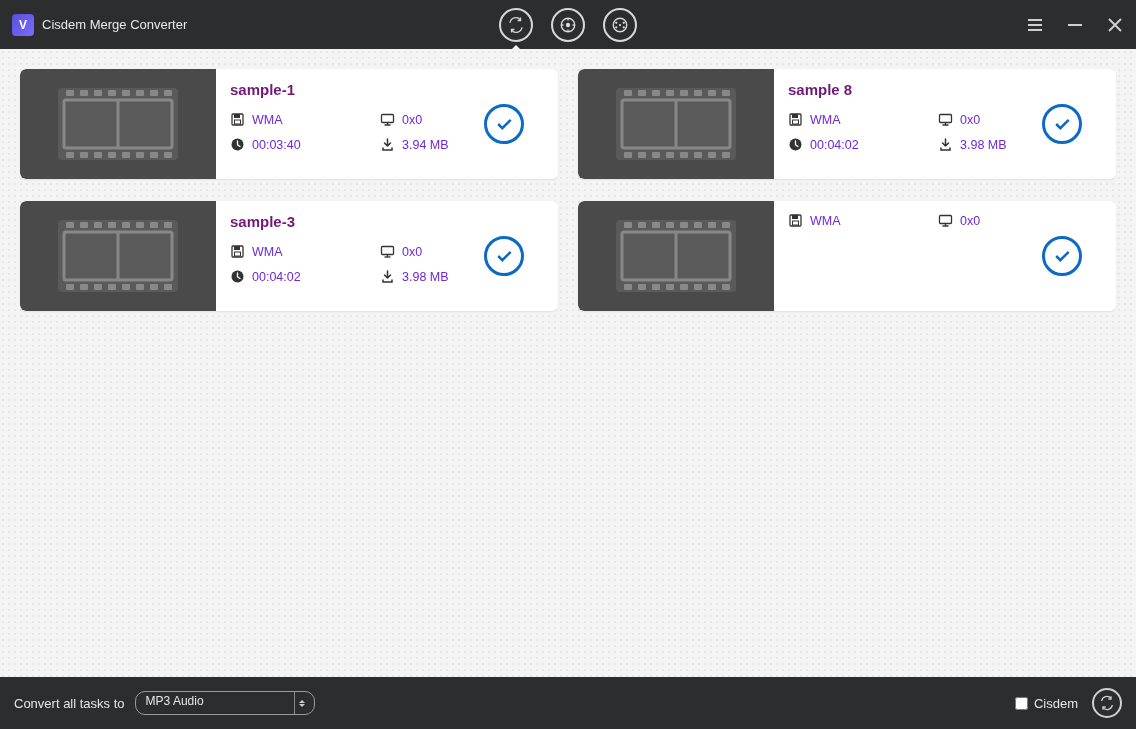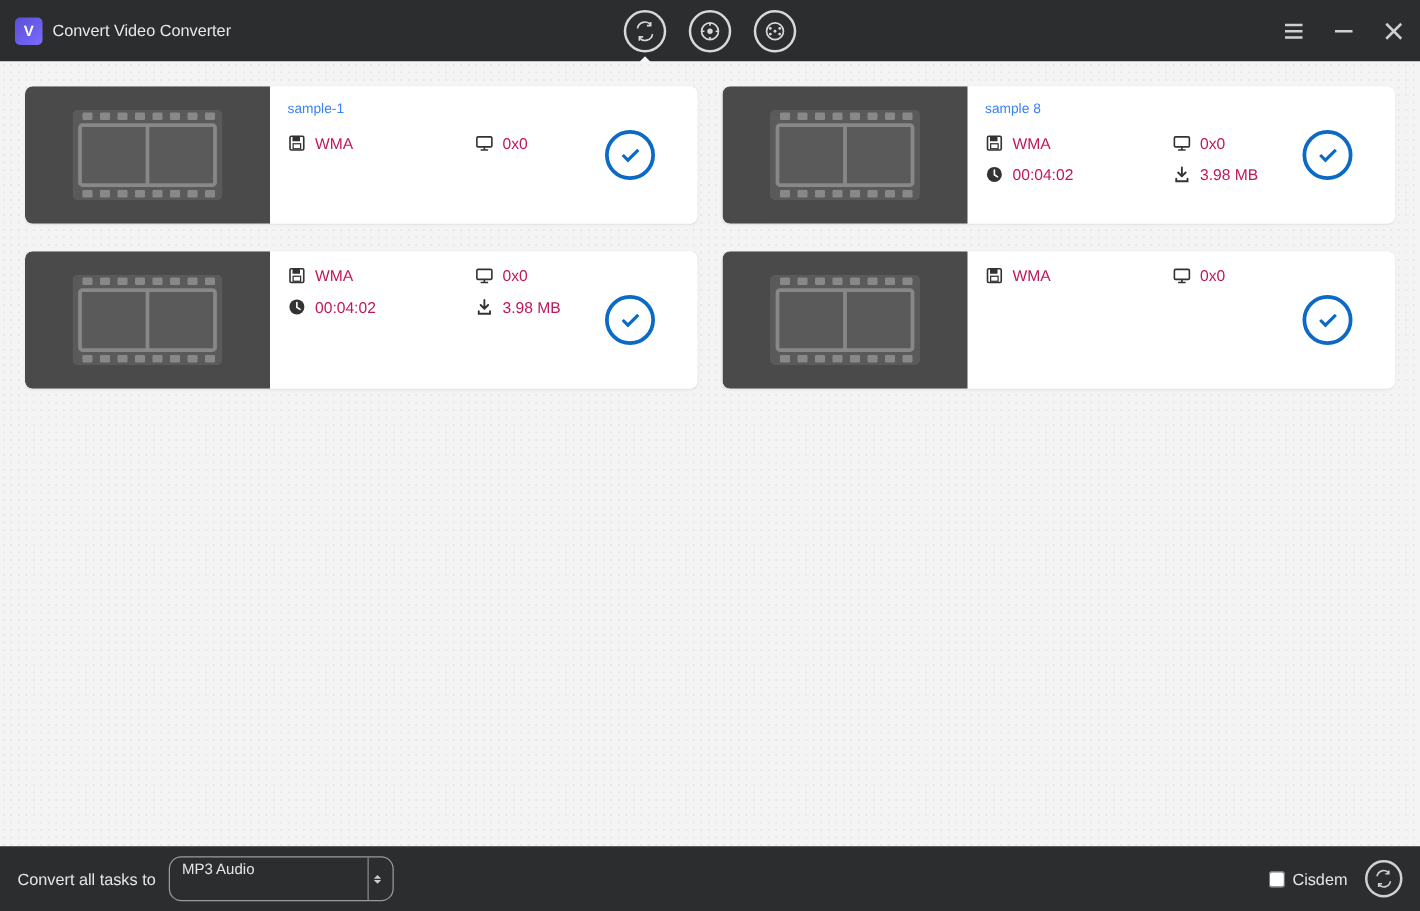--- a/index.html
+++ b/index.html
@@ -65,22 +65,22 @@
     width: 196px;
     background:#4a4a4a;
     display:flex;align-items:center;justify-content:center;
     border-top-left-radius:6px;border-bottom-left-radius:6px;
   }
   .thumb svg { width:120px; height:72px; }
   .meta {
     flex:1; padding:12px 16px 10px 14px; position:relative;
     display:flex; flex-direction:column;
   }
-  .fname { font-size:11px; color:#3b82f6; margin-bottom:14px; }
-  .rows { display:flex; flex-direction:column; gap:10px; font-size:12.5px; color:#be185d; }
+  .fname { font-size:15px; color:#701a75; margin-bottom:14px;font-weight:bold; }
+  .rows { display:flex; flex-direction:column; gap:10px; font-size:12.5px; color:#6d28d9; }
   .row  { display:flex; gap:60px; }
   .cell { display:flex; align-items:center; gap:7px; min-width:90px; }
   .cell .mi { width:15px;height:15px; flex:0 0 15px; }
   .checkbtn {
     position:absolute; right:34px; top:50%; transform:translateY(-50%);
     width:40px;height:40px;border-radius:50%;
     border:3px solid #0b6ac6;
     display:flex;align-items:center;justify-content:center;
     cursor:pointer;
   }
@@ -93,21 +93,21 @@
     display:flex; align-items:center;
     padding:2px 14px;
     color:#e6e6e6;
     font-size:13px;
   }
   .footer .lbl { margin-right:10px; }
   .formatdd {
     position:relative;
     border:1px solid #9a9a9a;
     border-radius:10px;
-    height:36px;
+    height:24px;
     min-width:180px;
     padding:0 26px 0 10px;
     font-size:12px;
     line-height:18px;
     background:#2c2d2f;
     cursor:pointer;
   }
   .formatdd .caret {
     position:absolute; right:4px; top:0; bottom:0; width:16px;
     display:flex;flex-direction:column;align-items:center;justify-content:center;gap:1px;
@@ -178,21 +178,21 @@
         <path d="M3 11v2h9v-2" fill="none" stroke="#333" stroke-width="1.5" stroke-linecap="round"></path>
       </g>
   </defs>
 </svg>
 
 <div class="titlebar">
   <div class="brand">
     <div class="appicon">
         <span>V</span>
       </div>
-    <span>Convert Video Converter</span>
+    <span>Cisdem Merge Converter</span>
   </div>
 
   <div class="center">
     <div class="ticon active">
       <svg viewBox="0 0 24 24">
           <path d="M4 9a8 8 0 0 1 14-4M20 15a8 8 0 0 1-14 4"></path>
           <polyline points="18 2 18 6 14 6"></polyline>
           <polyline points="6 22 6 18 10 18"></polyline>
         </svg>
     </div>
@@ -255,20 +255,34 @@
                 </svg>
                 <span>WMA</span>
               </div>
           <div class="cell">
                 <svg class="mi" viewBox="0 0 15 15">
                   <use href="#i-screen"></use>
                 </svg>
                 <span>0x0</span>
               </div>
         </div>
+        <div class="row">
+          <div class="cell">
+                <svg class="mi" viewBox="0 0 15 15">
+                  <use href="#i-clock"></use>
+                </svg>
+                <span>00:03:40</span>
+              </div>
+          <div class="cell">
+                <svg class="mi" viewBox="0 0 15 15">
+                  <use href="#i-dl"></use>
+                </svg>
+                <span>3.94 MB</span>
+              </div>
+        </div>
       </div>
       <div class="checkbtn">
         <svg viewBox="0 0 24 24">
               <polyline points="5 12 10 17 20 7"></polyline>
             </svg>
       </div>
     </div>
       </div>
       <div class="card">
     <div class="thumb">
@@ -315,20 +329,21 @@
       </div>
     </div>
       </div>
       <div class="card">
     <div class="thumb">
       <svg viewBox="0 0 120 72">
             <use href="#filmstrip"></use>
           </svg>
     </div>
     <div class="meta">
+      <div class="fname">sample-3</div>
       <div class="rows">
         <div class="row">
           <div class="cell">
                 <svg class="mi" viewBox="0 0 15 15">
                   <use href="#i-floppy"></use>
                 </svg>
                 <span>WMA</span>
               </div>
           <div class="cell">
                 <svg class="mi" viewBox="0 0 15 15">

